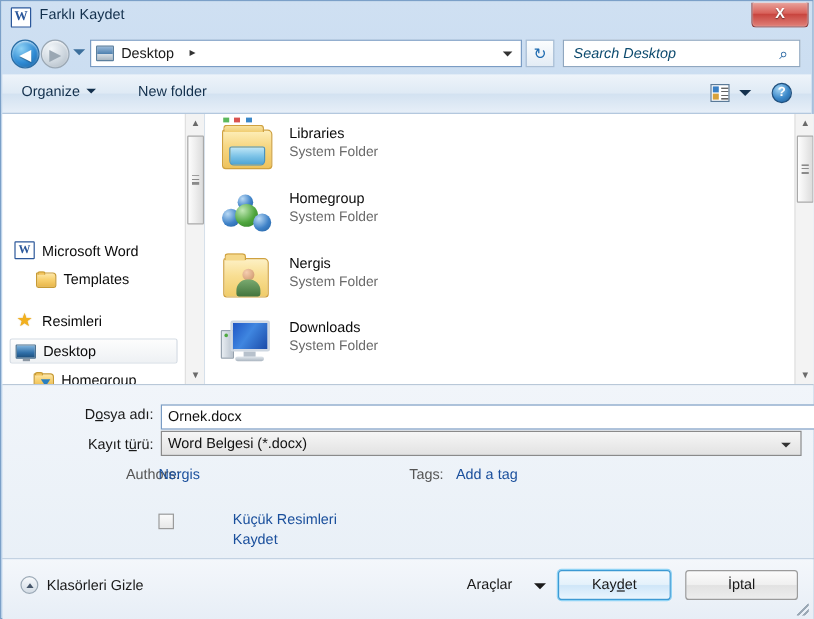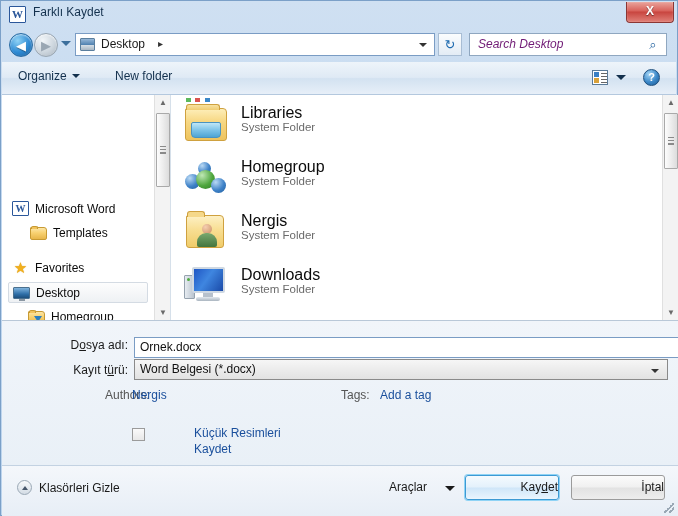--- a/index.html
+++ b/index.html
@@ -172,21 +172,21 @@
     background: #ffffff;
     border: 1px solid #8fa7c0;
     box-sizing: border-box;
     cursor: text;
   }
   #search-placeholder {
     position: absolute;
     left: 8px; top: 3px;
     font-size: 12px;
     font-style: italic;
-    color: #701a75;
+    color: #0c4a6e;
   }
   #search-icon {
     position: absolute;
     right: 6px; top: 4px;
     width: 14px; height: 14px;
     color: #2463a0;
     font-size: 13px;
     line-height: 14px;
     text-align: center;
   }
@@ -416,21 +416,21 @@
     cursor: default;
   }
   .file-icon {
     position: absolute;
     left: 0; top: 3px;
     width: 46px; height: 42px;
   }
   .file-name {
     position: absolute;
     left: 58px; top: 5px;
-    font-size: 16px;
+    font-size: 12px;
     color: #0b0b0b;
     white-space: nowrap;
   }
   .file-sub {
     position: absolute;
     left: 58px; top: 22px;
     font-size: 11.5px;
     color: #6a6a6a;
     white-space: nowrap;
   }
@@ -780,21 +780,21 @@
     border-right: 5px solid transparent;
     border-top: 5px solid #1a1a1a;
     cursor: default;
   }
   .dlg-button {
     position: absolute;
     top: 474px;
     width: 94px; height: 25px;
     font-size: 12px;
     color: #1a1a1a;
-    text-align: right;
+    text-align: center;
     line-height: 23px;
     box-sizing: border-box;
     cursor: default;
   }
   #save-button {
     left: 464px;
     background: linear-gradient(to bottom, #f4fafe 0%, #e4f1fb 48%, #cfe6f8 52%, #e9f5fe 100%);
     border: 1px solid #3c9ad4;
     border-radius: 3px;
     box-shadow: 0 0 0 1px #8fd3f5, inset 0 0 1px #ffffff;
@@ -866,21 +866,21 @@
       <div class="side-row" style="top:103px;">
         <span class="side-icon ic-word">W</span>
         <span class="side-label">Microsoft Word</span>
       </div>
       <div class="side-row" style="top:127px; left:28px;">
         <span class="side-icon ic-folder"></span>
         <span class="side-label">Templates</span>
       </div>
       <div class="side-row" style="top:162px;">
         <span class="side-icon ic-star">★</span>
-        <span class="side-label">Favorites</span>
+        <span class="side-label">Resimleri</span>
       </div>
       <div class="side-row selected" style="top:187px;">
         <span class="side-icon ic-monitor"></span>
         <span class="side-label">Desktop</span>
       </div>
       <div class="side-row" style="top:211px; left:26px;">
         <span class="side-icon ic-folder ic-folder-dl"></span>
         <span class="side-label">Homegroup</span>
       </div>
 

